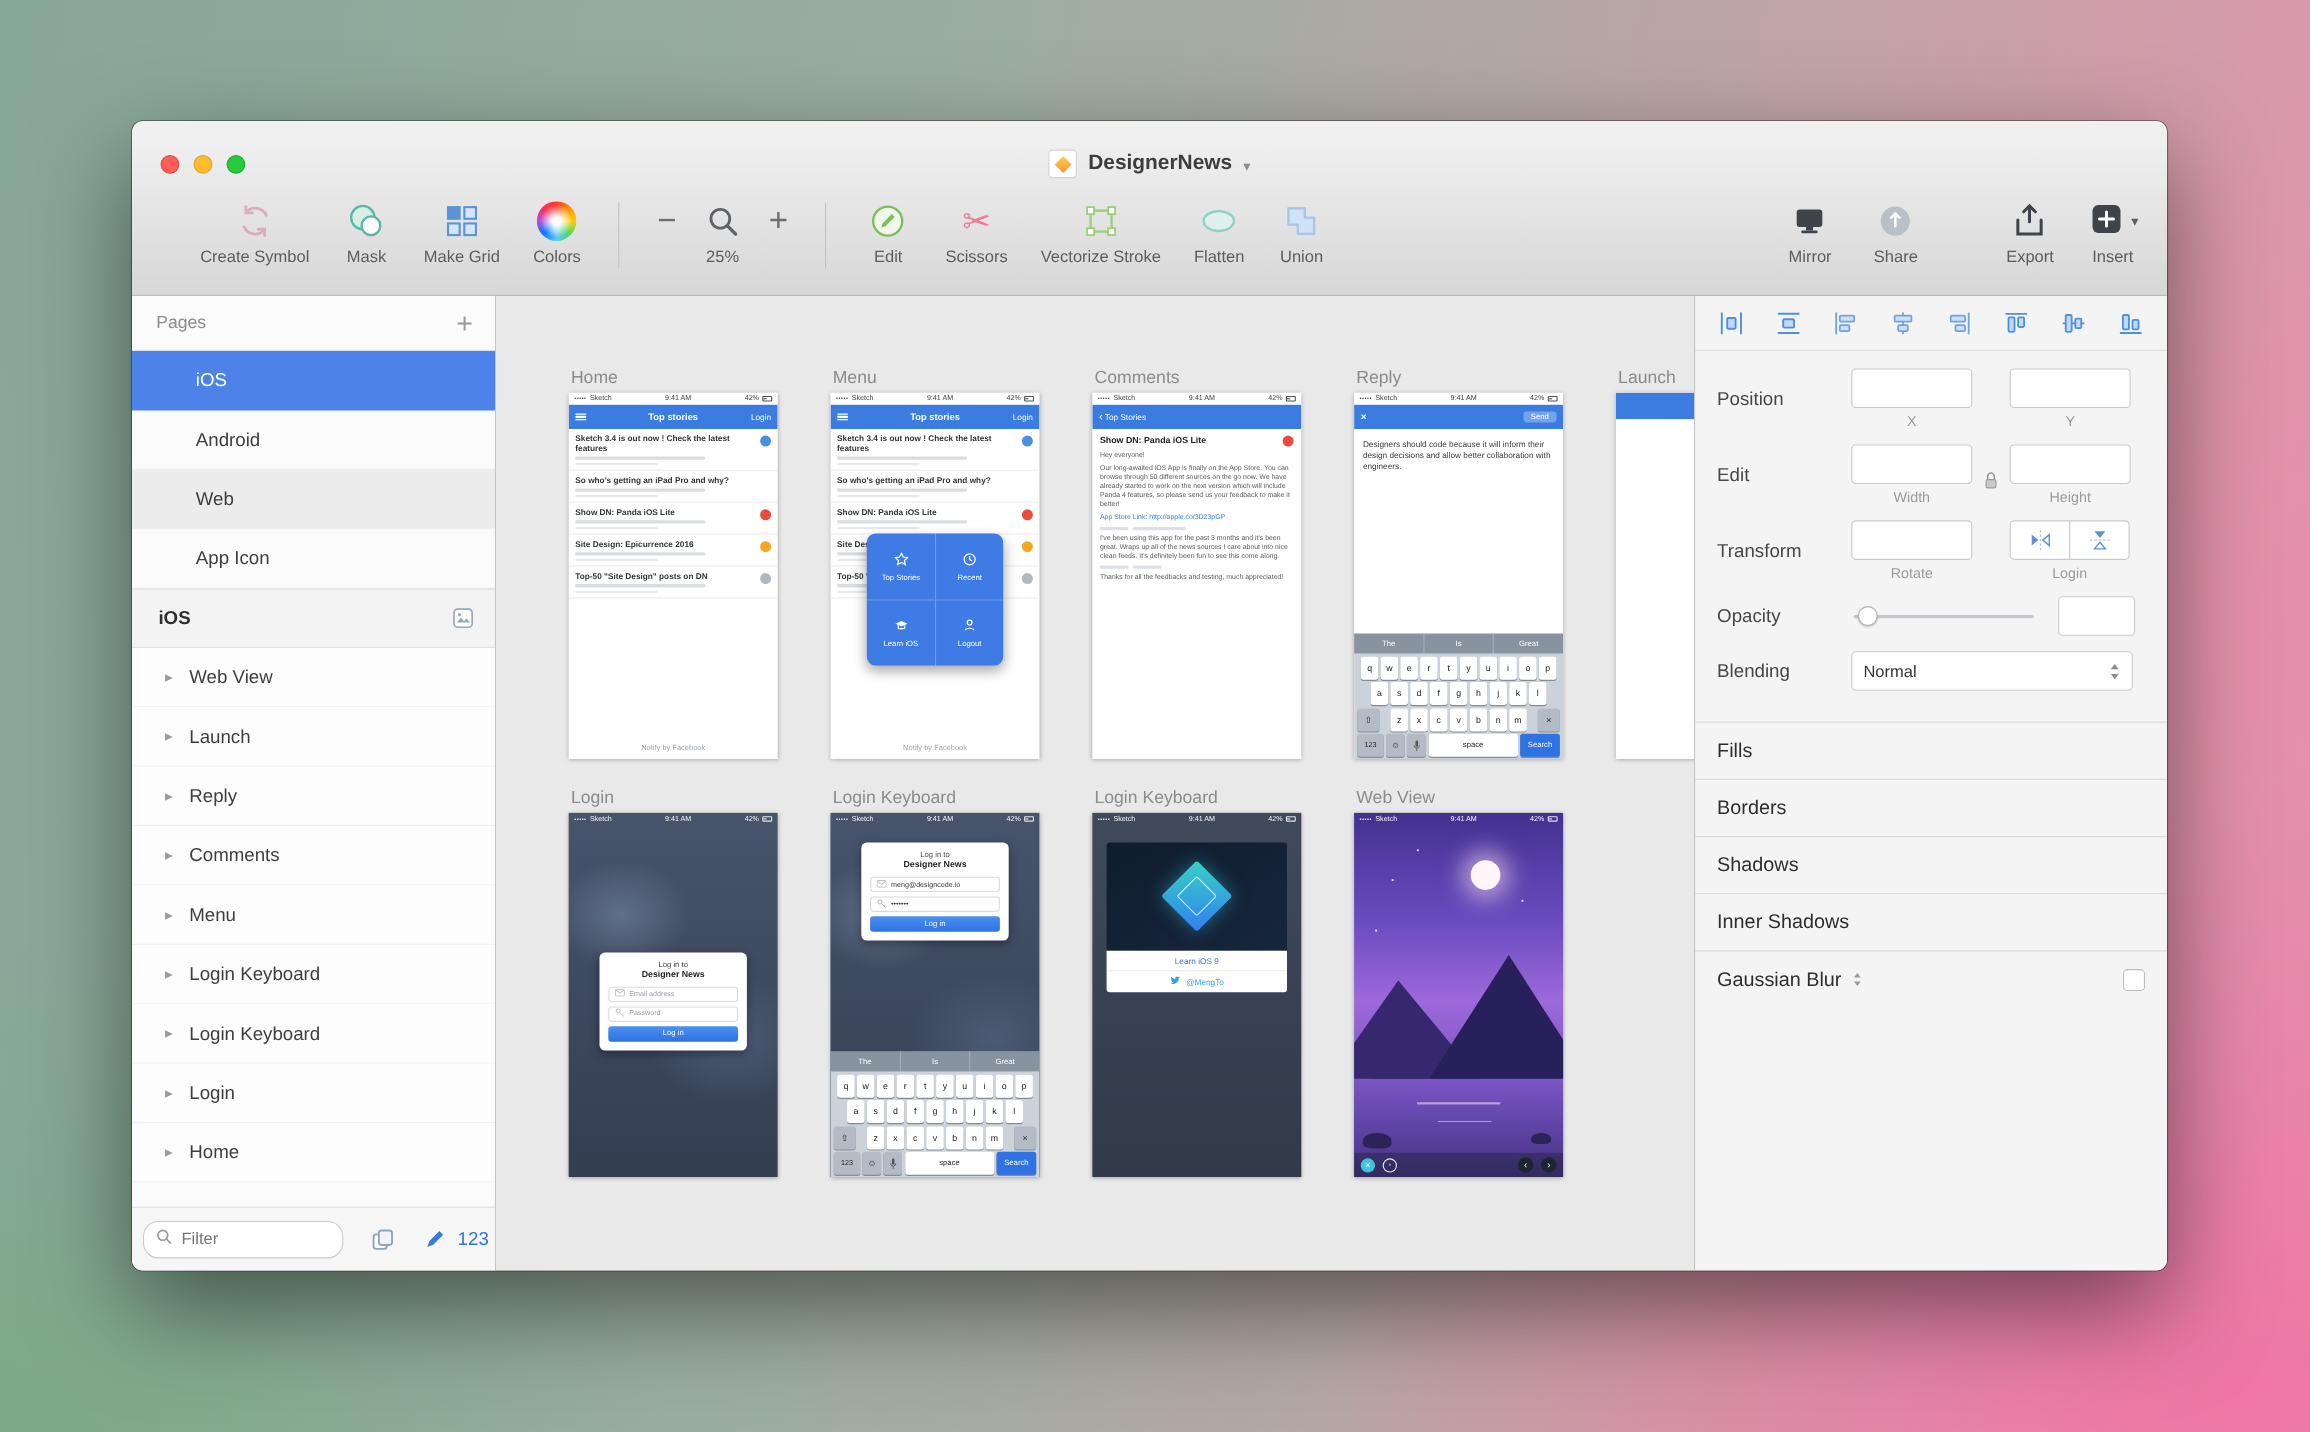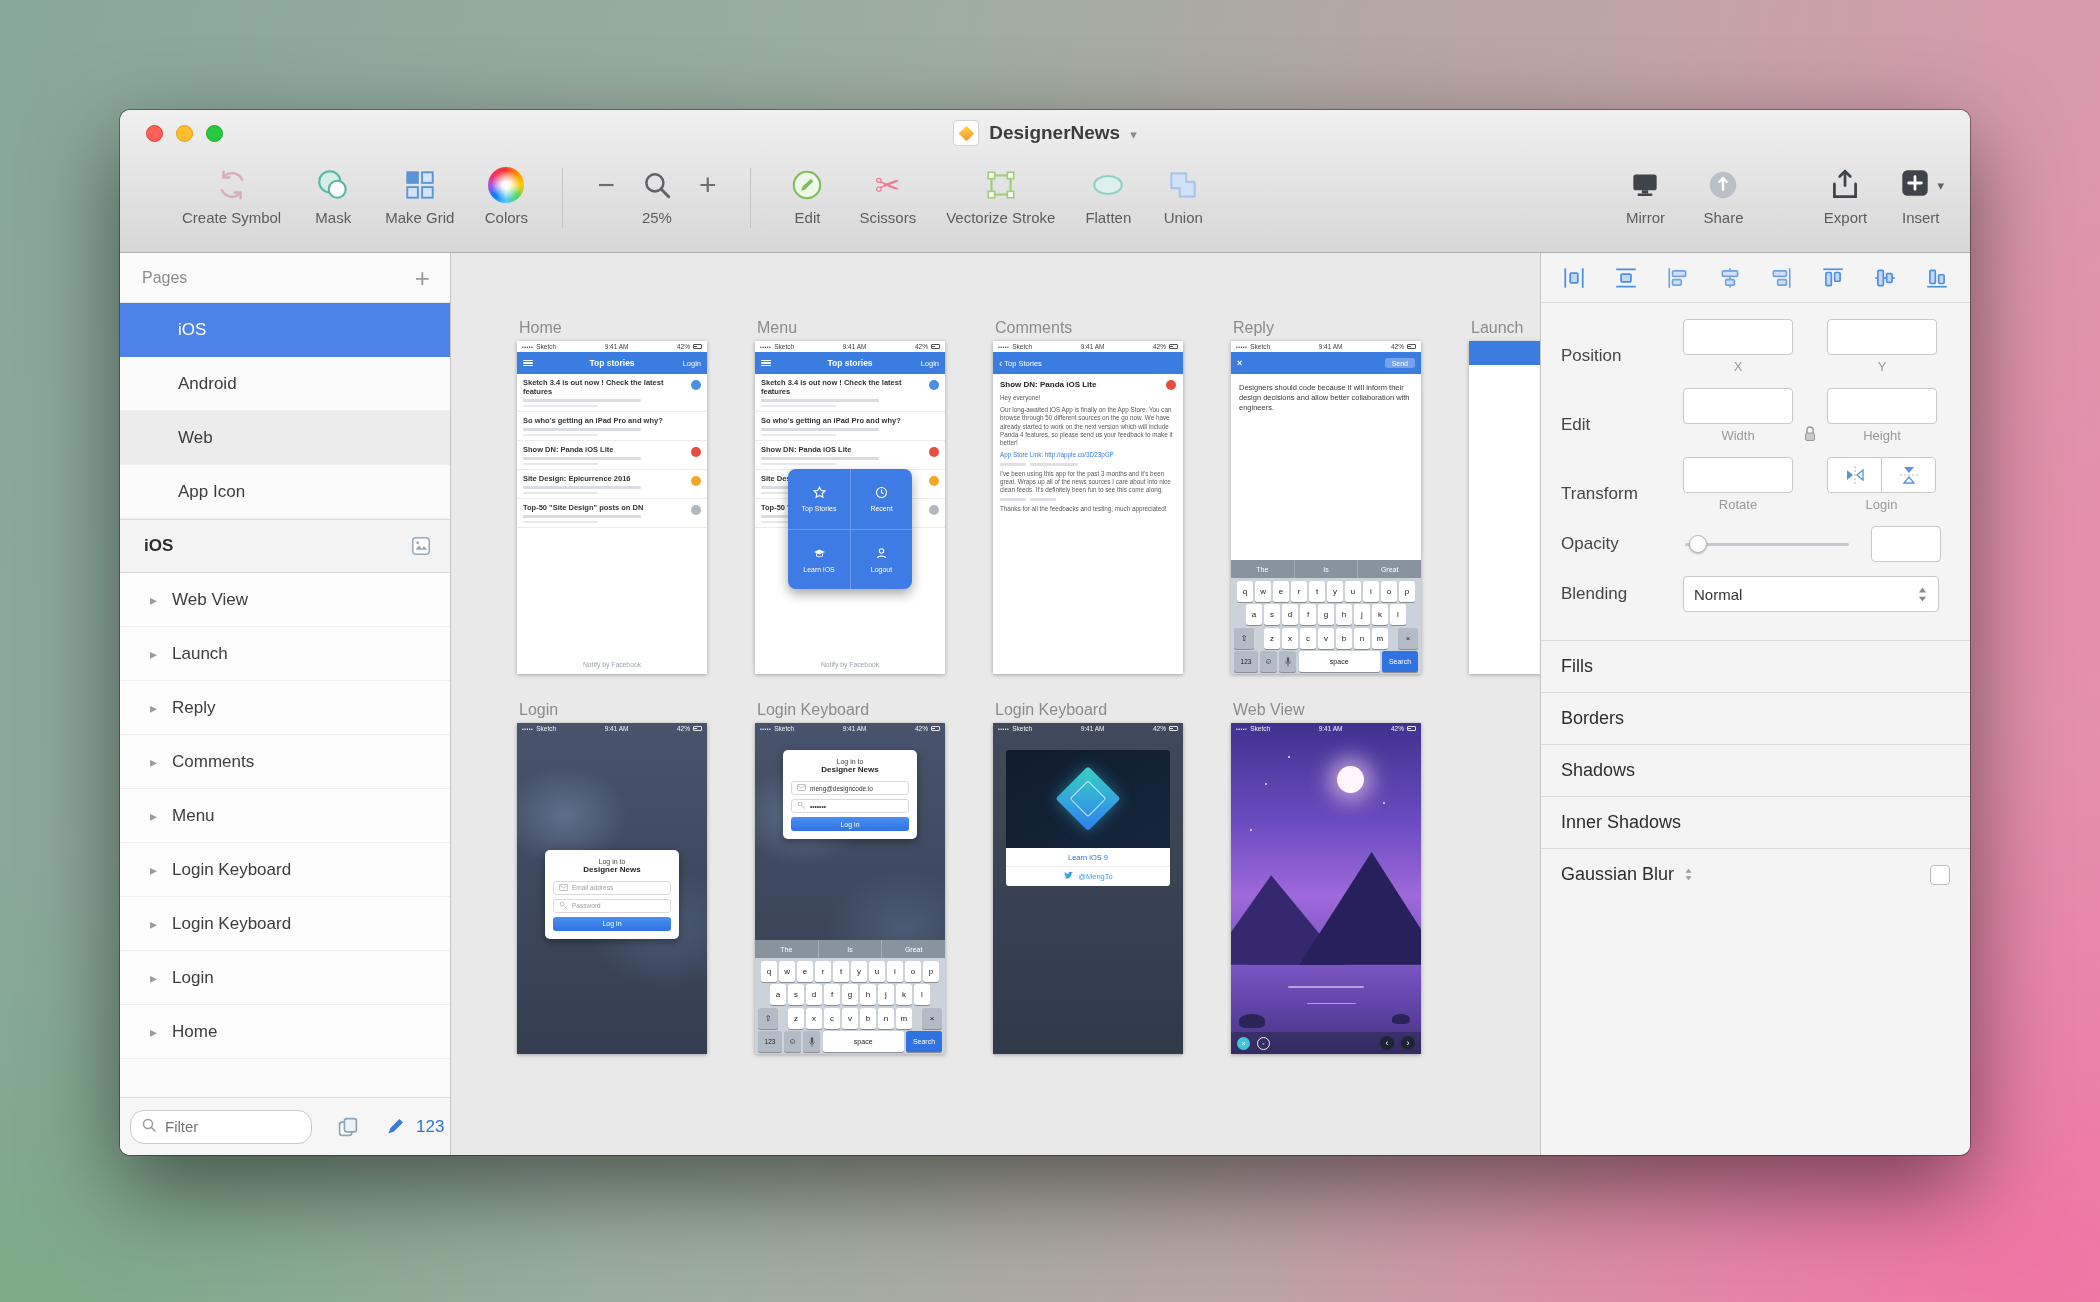--- a/index.html
+++ b/index.html
@@ -12,21 +12,21 @@
       radial-gradient(1500px 1000px at 97% 97%, rgba(240,116,164,.95) 0%, rgba(240,116,164,0) 55%),
       radial-gradient(1300px 900px at 102% 45%, rgba(232,140,172,.8) 0%, rgba(232,140,172,0) 55%),
       radial-gradient(1000px 800px at 0% 102%, rgba(118,170,128,.75) 0%, rgba(118,170,128,0) 60%),
       linear-gradient(100deg,#87a79a 0%,#9dae9f 40%,#c2a4a6 72%,#e593ae 100%);}
 
   
   .window{position:absolute;left:120px;top:110px;width:1850px;height:1045px;border-radius:10px;overflow:hidden;
     background:#f0f0f0;display:flex;flex-direction:column;
     box-shadow:0 0 0 1px rgba(0,0,0,.35),0 34px 90px rgba(0,0,0,.5);}
 
-  .chrome{flex:0 0 auto;background:linear-gradient(#f0f0f0,#d7d7d7);border-bottom:1px solid #aeaeae;}
+  .chrome{flex:0 0 auto;background:linear-gradient(#f0f0f0,#d7d7d7);border-bottom:1px solid #aeaeae;margin-top:16px;}
   .titlebar{height:46px;position:relative;display:flex;align-items:center;}
   .traffic{position:absolute;left:26px;top:0;height:46px;display:flex;align-items:center;gap:13px;}
   .tl{width:17px;height:17px;border-radius:50%;}
   .tl.red{background:#ff5f56;border:1px solid #e0443e;}
   .tl.yellow{background:#ffbd2e;border:1px solid #dea123;}
   .tl.green{background:#27c93f;border:1px solid #1aab29;}
   .title-center{margin:0 auto;display:flex;align-items:center;gap:10px;font-size:19px;font-weight:bold;color:#3d3d3d;}
   .doc-icon{width:26px;height:26px;border-radius:4px;background:#fff;border:1px solid #d2d2d2;display:flex;align-items:center;justify-content:center;}
   .doc-icon i{width:11px;height:11px;transform:rotate(45deg);border-radius:1px;background:linear-gradient(135deg,#ffd24e,#f4952f);}
   .title-chevron{font-size:13px;color:#8a8a8a;margin-top:3px;}
@@ -176,21 +176,21 @@
   .wv-nav{width:14px;height:14px;border-radius:50%;background:#1d2432;color:#fff;display:flex;align-items:center;justify-content:center;font-size:9px;}
   .wv-nav.first{margin-left:auto;}
 
   .launch-nav{height:24px;background:#3a7ce0;flex:0 0 auto;}
 
   
   .inspector{width:430px;flex:0 0 430px;background:#f4f4f4;border-left:1px solid #c4c4c4;display:flex;flex-direction:column;}
   .align-bar{height:50px;border-bottom:1px solid #dcdcdc;display:flex;align-items:center;justify-content:space-between;padding:0 18px;}
   .align-btn{width:30px;height:30px;display:flex;align-items:center;justify-content:center;}
   .insp-content{padding:16px 20px 8px;}
-  .insp-row{display:flex;align-items:flex-end;margin-bottom:14px;}
+  .insp-row{display:flex;align-items:center;margin-bottom:14px;}
   .insp-label{flex:0 0 122px;font-size:17px;color:#464646;line-height:36px;}
   .field-col{display:flex;flex-direction:column;align-items:center;gap:4px;}
   .insp-field{width:110px;height:36px;border:1px solid #c9c9c9;border-radius:4px;background:#fff;font-size:15px;color:#333;padding:0 8px;font-family:inherit;outline:none;}
   .sub{font-size:13px;color:#9a9a9a;}
   .gap34{width:34px;flex:0 0 34px;}
   .lockwrap{flex:0 0 34px;display:flex;justify-content:center;padding-top:10px;}
   .flip-col{display:flex;flex-direction:column;align-items:center;gap:4px;margin-left:34px;}
   .flip-seg{display:flex;}
   .flip-btn{width:55px;height:36px;background:#fff;border:1px solid #c9c9c9;display:flex;align-items:center;justify-content:center;}
   .flip-btn:first-child{border-radius:4px 0 0 4px;}

